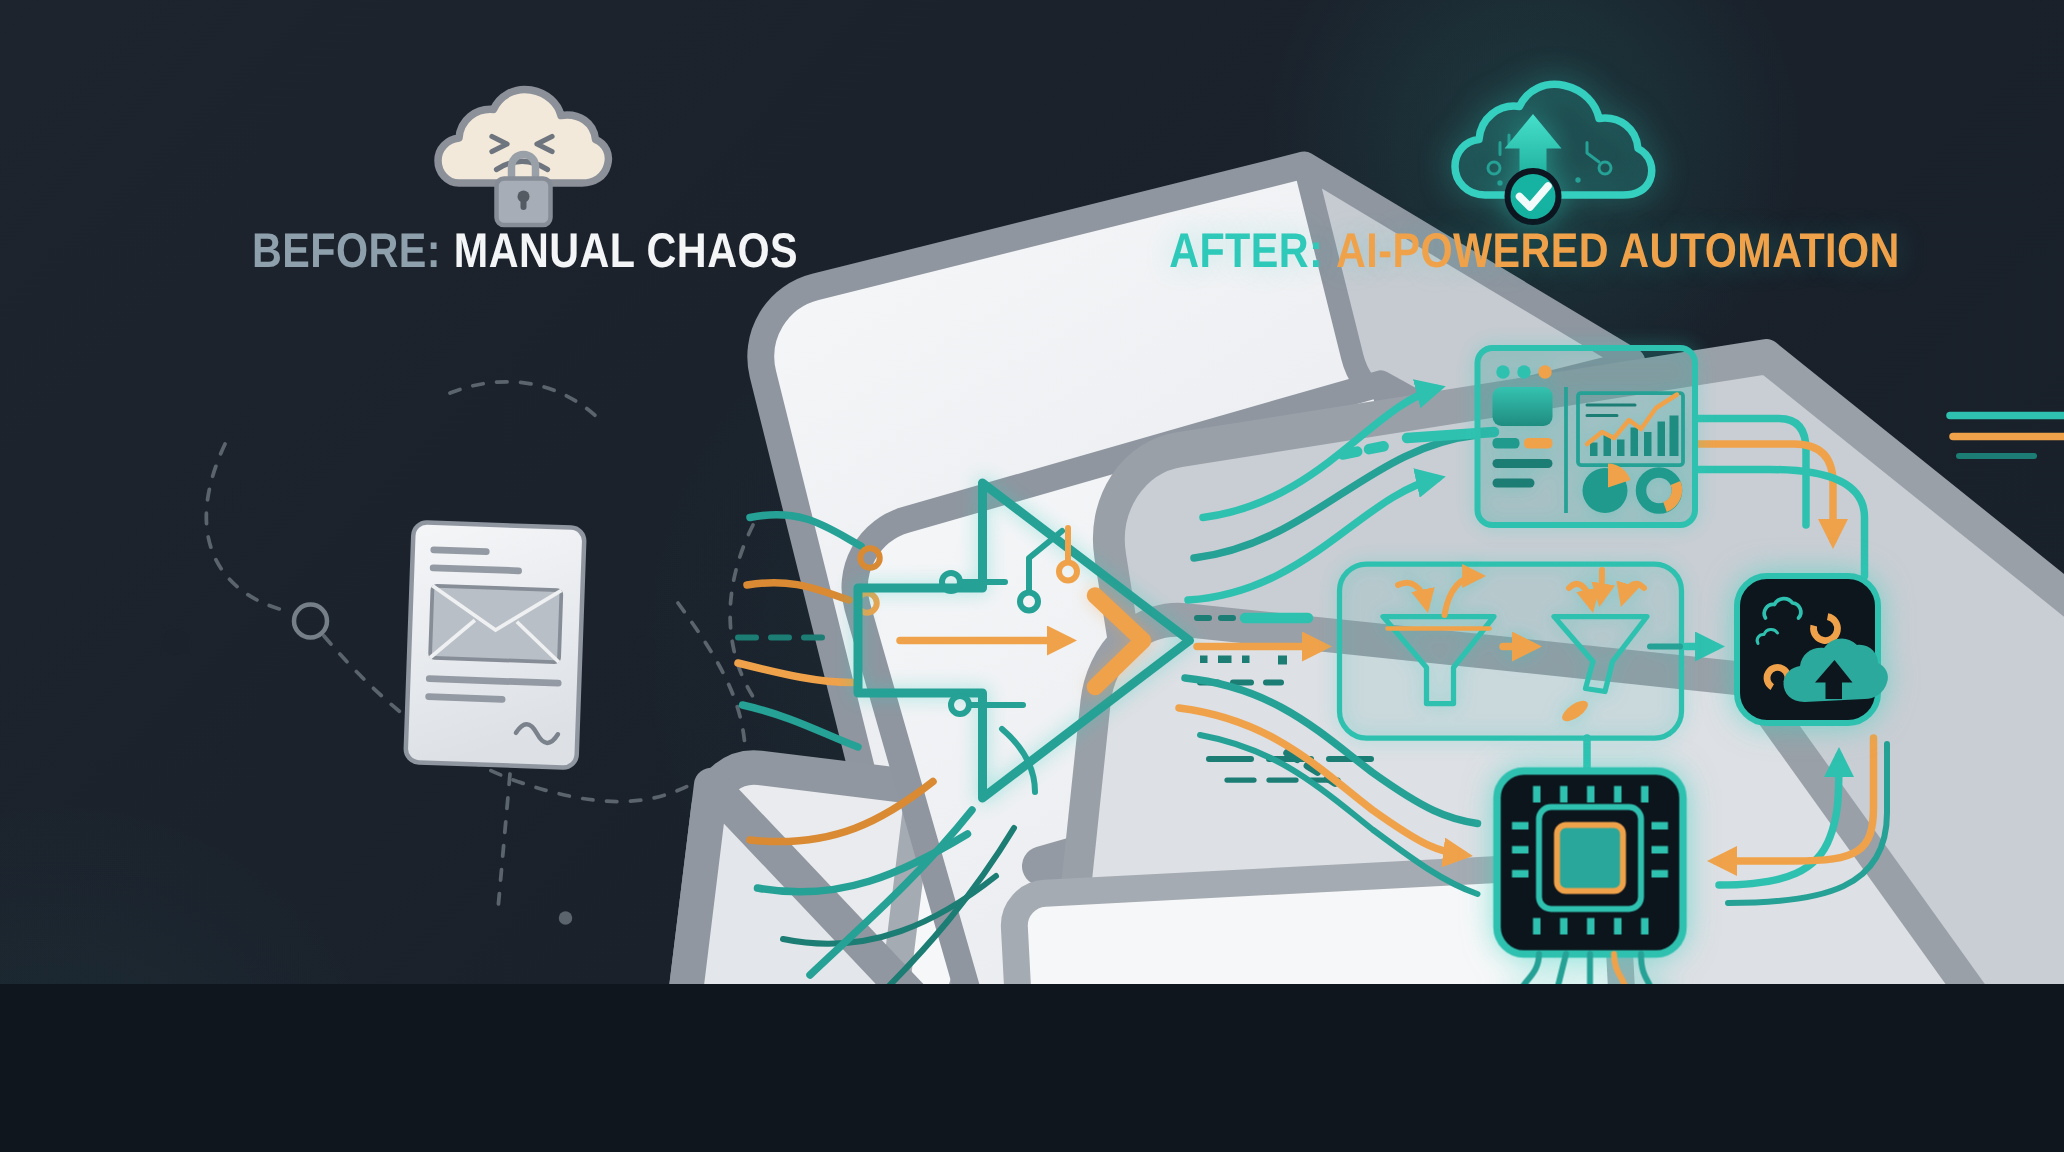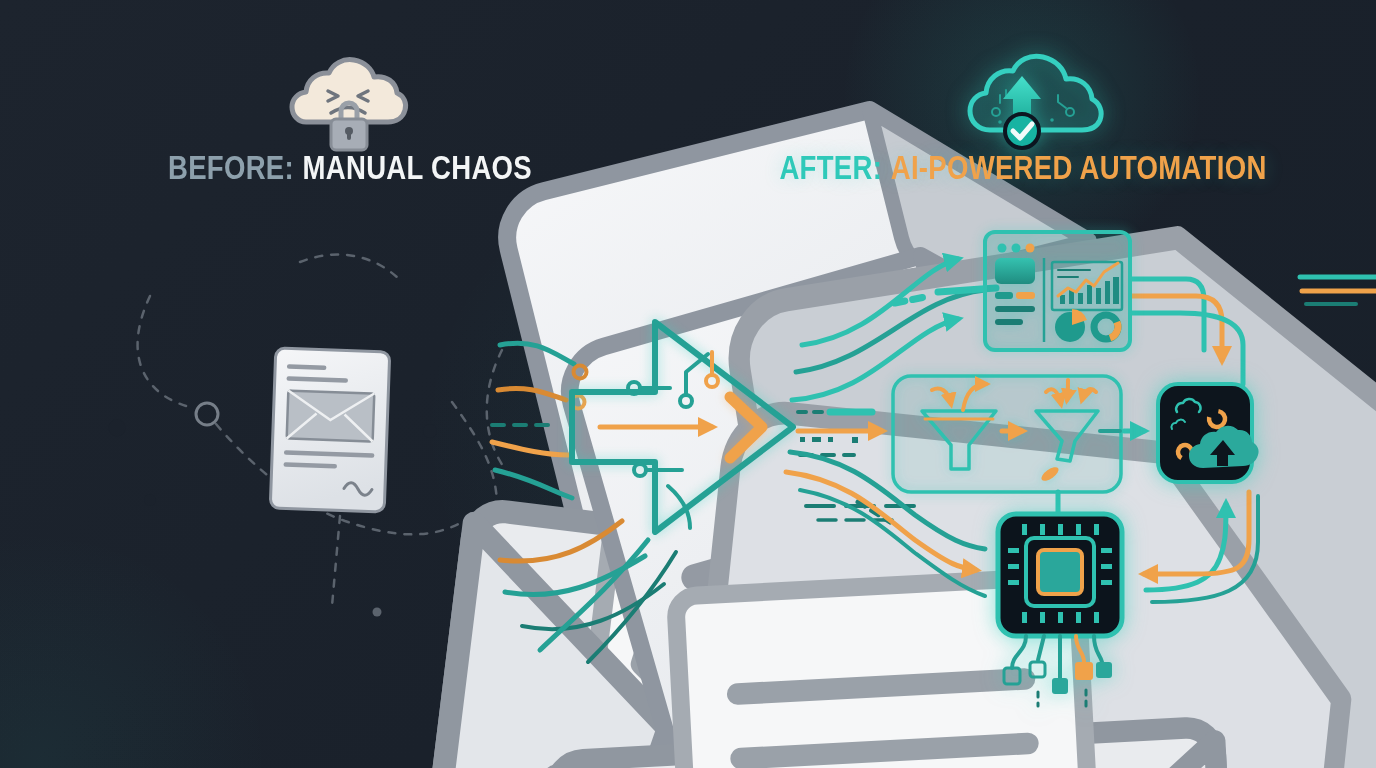--- a/index.html
+++ b/index.html
@@ -1,17 +1,17 @@
 <!DOCTYPE html>
 <html style="--bg: #1b222c; --teal: #25a195; --teal-bright: #2fc1b0; --teal-dim: #1b7d74; --orange: #f0a24a; --orange-deep: #d98a33; --dash-gray: #5b636d; --paper: #eef0f3; --paper-edge: #8f96a0; --gear-gray: #474e57; --before-prefix: #8da0ac; --before-title: #f3f5f6; --after-prefix: #2fc9b9; --after-title: #f0a24a;"><head>
 <meta charset="utf-8">
 <style>
   html,body{margin:0;padding:0;background:#10161d;}
   .canvas{
-    position:relative;width:1376px;height:768px;overflow:hidden;
+    position:relative;width:1376px;height:656px;overflow:hidden;
     font-family:"Liberation Sans",sans-serif;
     background:
       radial-gradient(circle at 1022px 95px,  rgba(46,209,190,.14), transparent 180px),
       radial-gradient(circle at 1060px 580px, rgba(46,209,190,.10), transparent 210px),
       radial-gradient(circle at 1205px 432px, rgba(46,209,190,.08), transparent 140px),
       radial-gradient(circle at 690px 430px,  rgba(46,209,190,.05), transparent 270px),
       radial-gradient(circle at 40px 760px,   rgba(46,209,190,.06), transparent 230px),
       linear-gradient(135deg,#1d242e 0%,#1a212b 55%,#18202a 100%);
   }
   .scene-svg{position:absolute;left:0;top:0;}

